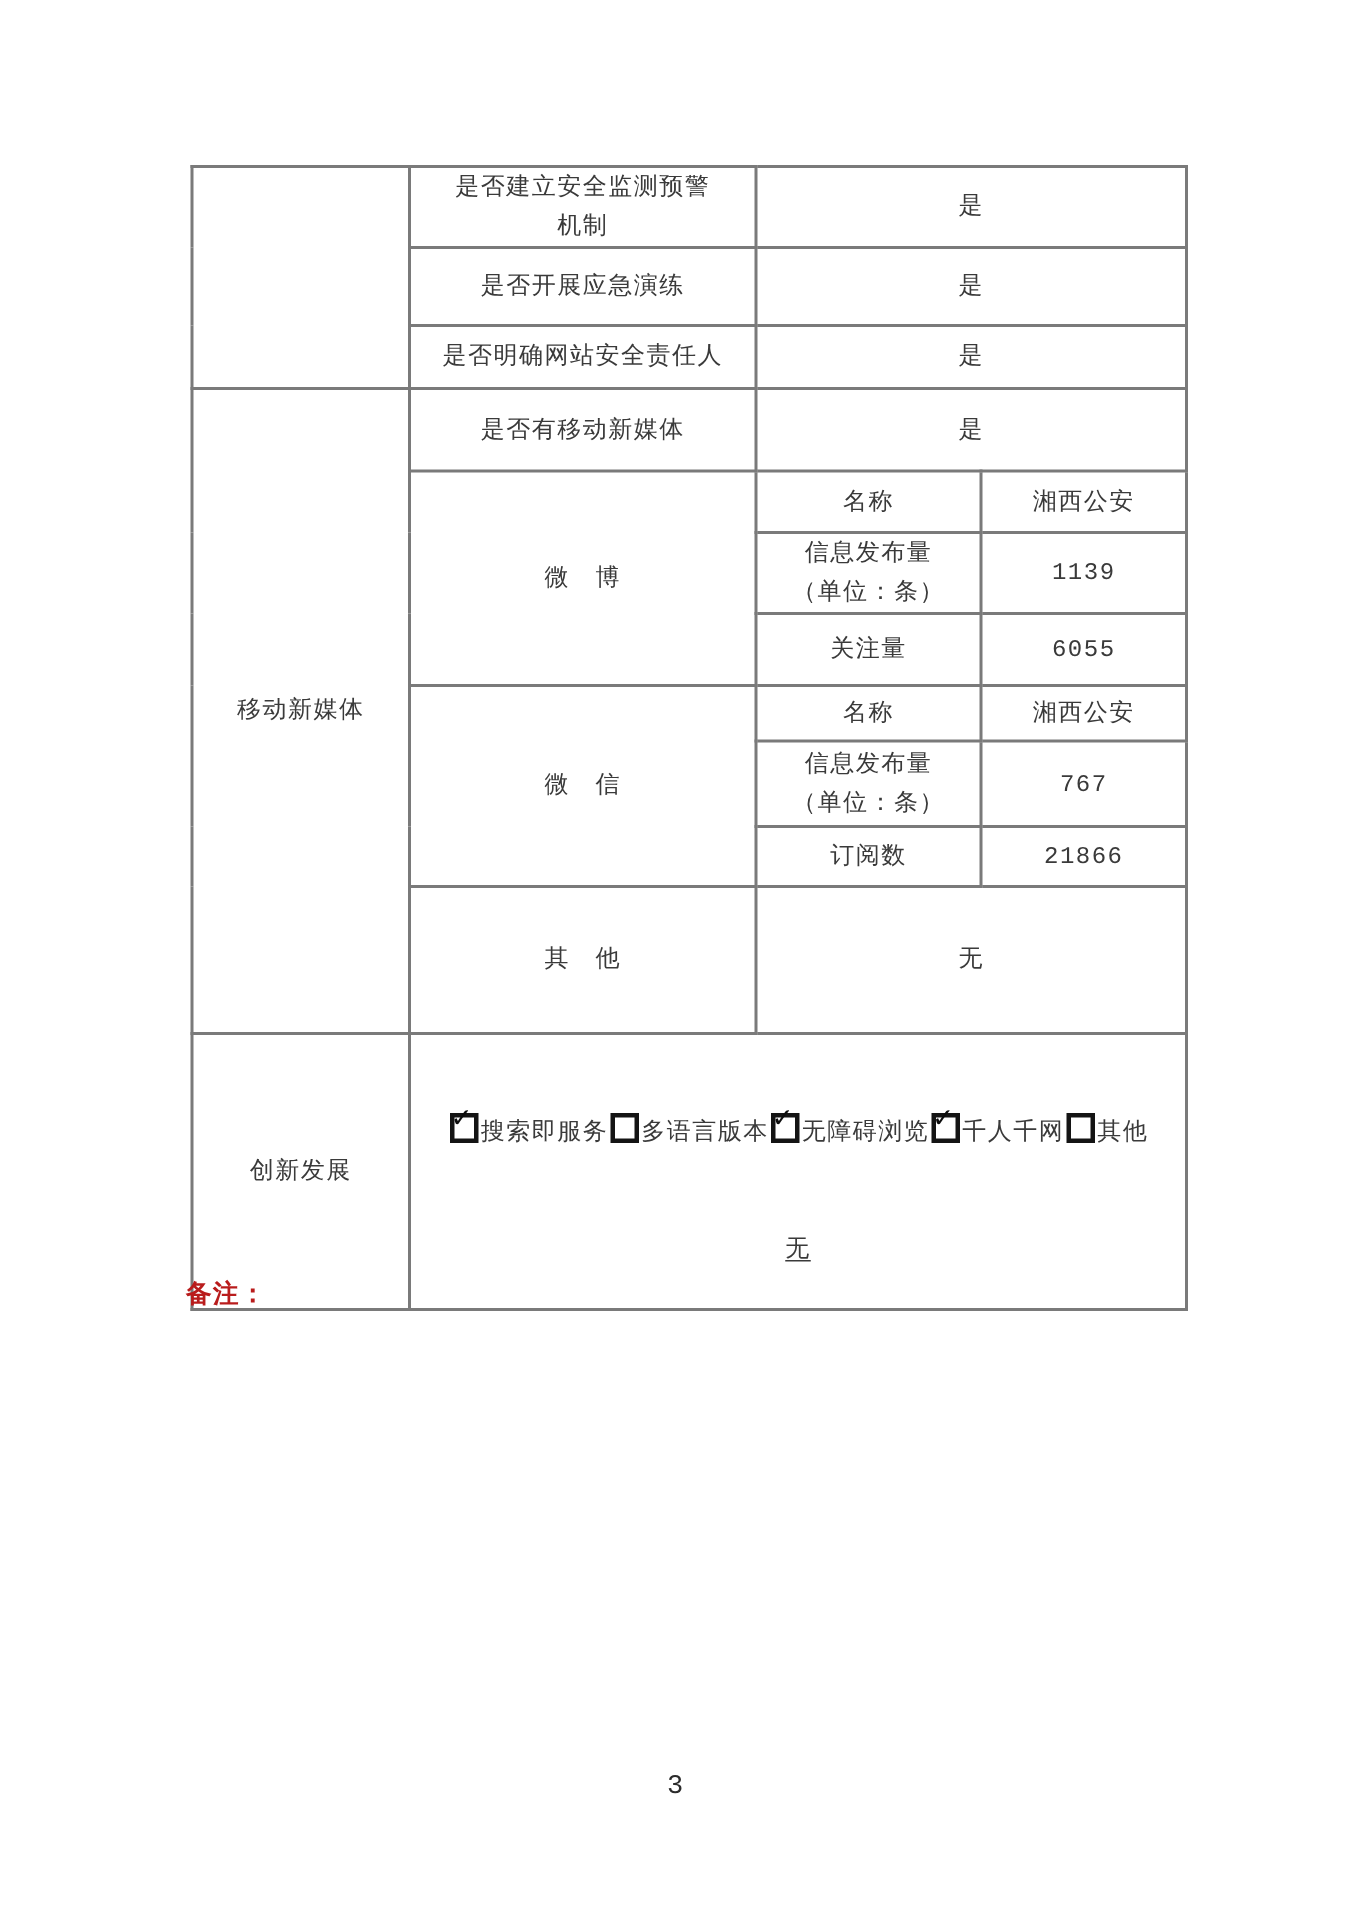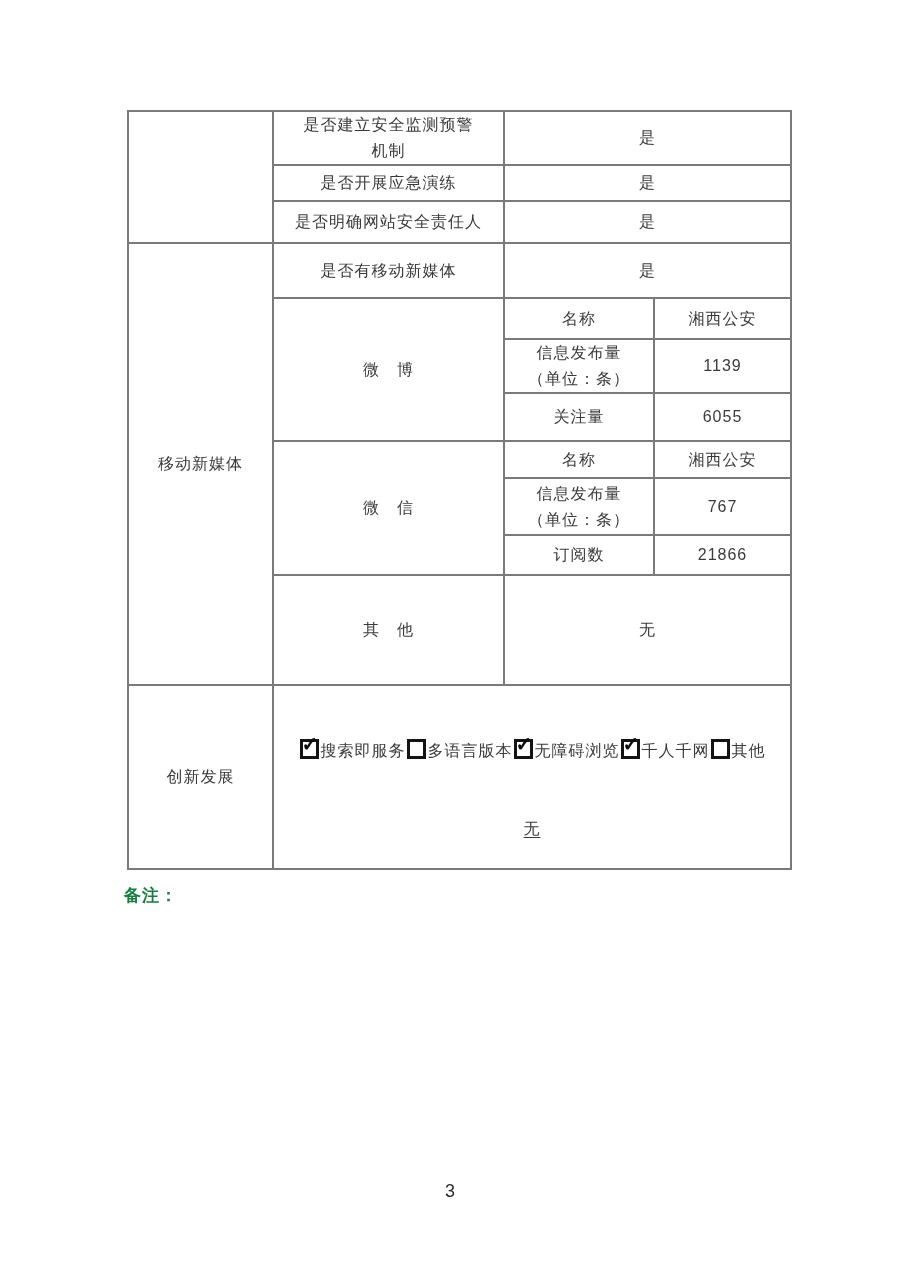--- a/index.html
+++ b/index.html
@@ -1,21 +1,21 @@
 <!DOCTYPE html>
 <html><head>
 <meta charset="utf-8">
 <style>
   html, body { margin: 0; padding: 0; background: #ffffff; }
   .page {
     position: relative;
     width: 900px;
     height: 1272px;
     background: #ffffff;
-    font-family: Liberation Sans, sans-serif;
+    font-family: Liberation Mono, monospace;
     color: #3a3a3a;
     overflow: hidden;
     border-radius: 27px;
   }
   table.report {
     position: absolute;
     left: 127px;
     top: 110px;
     width: 663px;
     border-collapse: collapse;
@@ -67,23 +67,22 @@
   .other-val {
     text-decoration: underline;
     text-underline-offset: 3px;
   }
   .notes {
     position: absolute;
     left: 124px;
     top: 851px;
     font-size: 17px;
     font-weight: bold;
-    color: #15803d;
+    color: #b91c1c;
     letter-spacing: 1px;
-    margin-top: 33px;
   }
   .page-number {
     position: absolute;
     left: 0;
     right: 0;
     top: 1181px;
     text-align: center;
     font-size: 18px;
     color: #2b2b2b;
   }
@@ -101,21 +100,21 @@
       <col style="width:137px">
     </colgroup>
     <tbody>
 
       <tr style="height:53px">
         <td rowspan="3"></td>
         <td>是否建立安全监测预警
 机制</td>
         <td colspan="2">是</td>
       </tr>
-      <tr style="height:36px">
+      <tr style="height:52px">
         <td>是否开展应急演练</td>
         <td colspan="2">是</td>
       </tr>
       <tr style="height:42px">
         <td>是否明确网站安全责任人</td>
         <td colspan="2">是</td>
       </tr>
 
       <tr style="height:55px">
         <td rowspan="8" class="category">移动新媒体</td>
@@ -146,21 +145,21 @@
       <tr style="height:57px">
         <td>信息发布量
 （单位：条）</td>
         <td>767</td>
       </tr>
       <tr style="height:40px">
         <td>订阅数</td>
         <td>21866</td>
       </tr>
 
-      <tr style="height:110px">
+      <tr style="height:98px">
         <td>其　他</td>
         <td colspan="2">无</td>
       </tr>
 
       <tr style="height:151px">
         <td class="category">创新发展</td>
         <td colspan="3" class="innovation-cell">
           <div>
             <span class="cb checked"></span><span>搜索即服务</span><span class="cb"></span><span>多语言版本</span><span class="cb checked"></span><span>无障碍浏览</span><span class="cb checked"></span><span>千人千网</span><span class="cb"></span><span>其他</span>
           </div>

